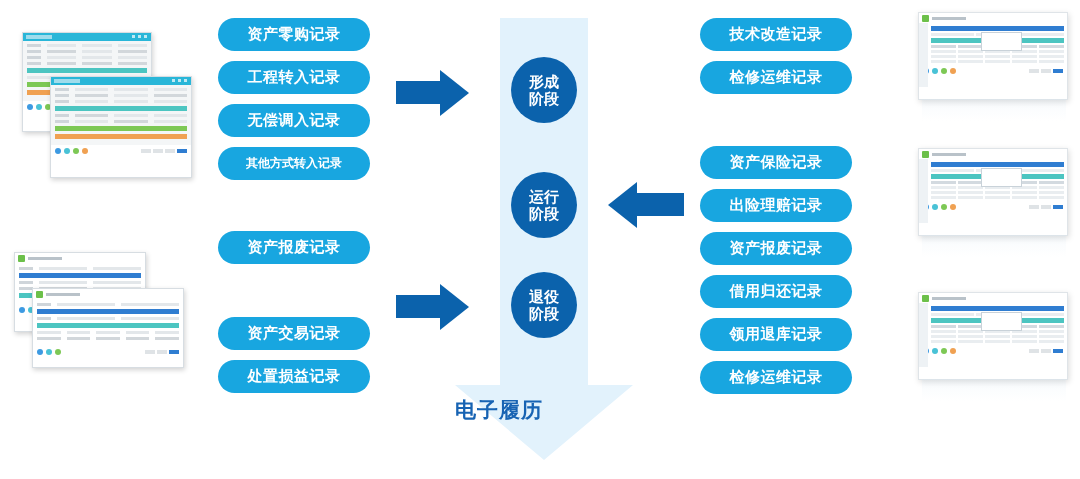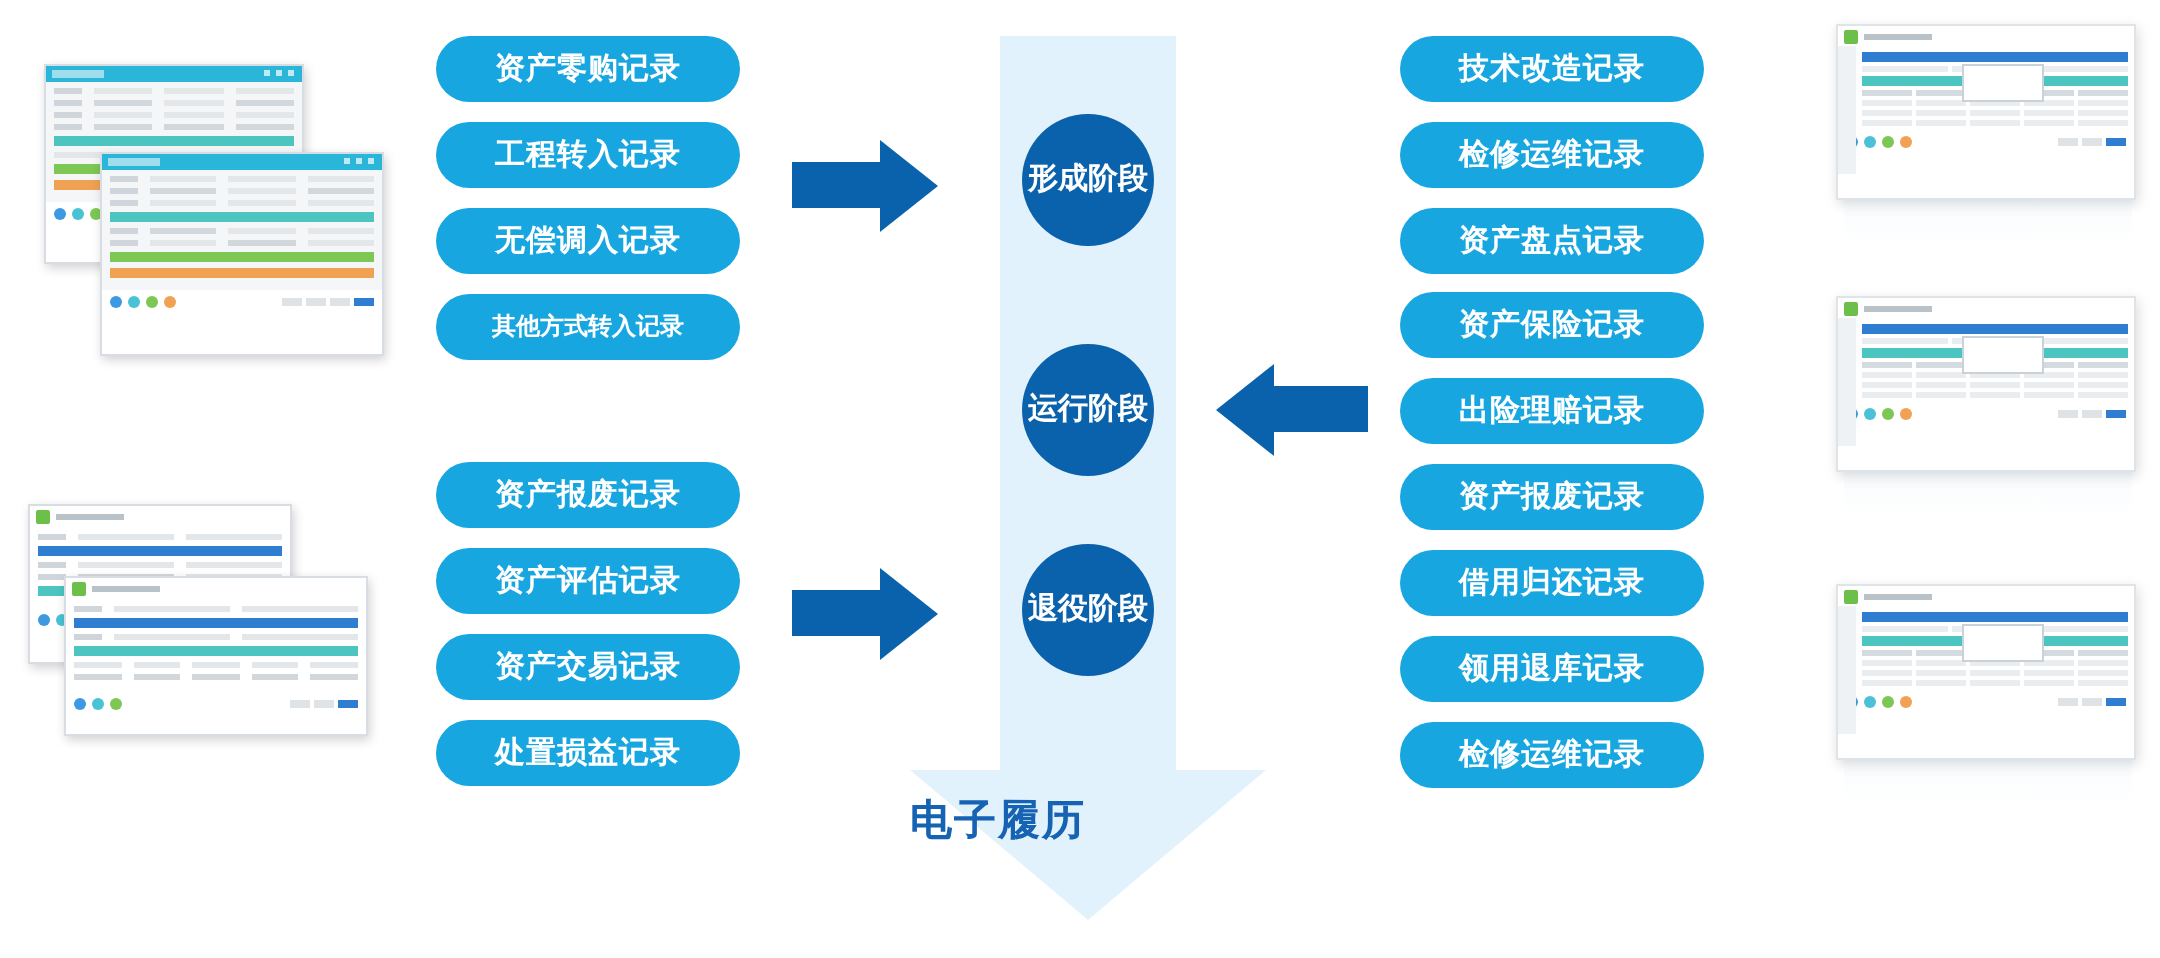--- a/index.html
+++ b/index.html
@@ -12,21 +12,21 @@
     background:#18a6e0;color:#ffffff;font-size:15px;font-weight:bold;
     display:flex;align-items:center;justify-content:center;letter-spacing:.5px;
     white-space:nowrap;
   }
   .pill.wide{font-size:12px;letter-spacing:0;}
 
   
   .stage{
     position:absolute;width:66px;height:66px;border-radius:50%;
     background:#0b62ac;color:#fff;font-size:15px;font-weight:bold;
-    display:flex;flex-direction:row;align-items:center;justify-content:center;
+    display:flex;flex-direction:column;align-items:center;justify-content:center;
     line-height:1.15;
   }
 
   
   .bigarrow-shaft{
     position:absolute;left:500px;top:18px;width:88px;height:370px;
     background:#e2f2fc;
   }
   .bigarrow-head{
     position:absolute;left:455px;top:385px;width:0;height:0;
@@ -448,27 +448,25 @@
     </div>
   </div>
   <div class="reflect" style="left:922px;top:379px;width:144px;height:22px;"></div>
 
   <div class="pill" style="left:218px;top:18px;">资产零购记录</div>
   <div class="pill" style="left:218px;top:61px;">工程转入记录</div>
   <div class="pill" style="left:218px;top:104px;">无偿调入记录</div>
   <div class="pill wide" style="left:218px;top:147px;">其他方式转入记录</div>
 
   <div class="pill" style="left:218px;top:231px;">资产报废记录</div>
-  <div class="pill" style="left:218px;top:274px;">资产评估记录</div>
   <div class="pill" style="left:218px;top:317px;">资产交易记录</div>
   <div class="pill" style="left:218px;top:360px;">处置损益记录</div>
 
   <div class="pill" style="left:700px;top:18px;">技术改造记录</div>
   <div class="pill" style="left:700px;top:61px;">检修运维记录</div>
-  <div class="pill" style="left:700px;top:104px;">资产盘点记录</div>
   <div class="pill" style="left:700px;top:146px;">资产保险记录</div>
   <div class="pill" style="left:700px;top:189px;">出险理赔记录</div>
   <div class="pill" style="left:700px;top:232px;">资产报废记录</div>
   <div class="pill" style="left:700px;top:275px;">借用归还记录</div>
   <div class="pill" style="left:700px;top:318px;">领用退库记录</div>
   <div class="pill" style="left:700px;top:361px;">检修运维记录</div>
 
   <div class="arrow-r" style="left:396px;top:70px;width:74px;height:46px;">
     <span class="tail"></span>
     <span class="head"></span>

